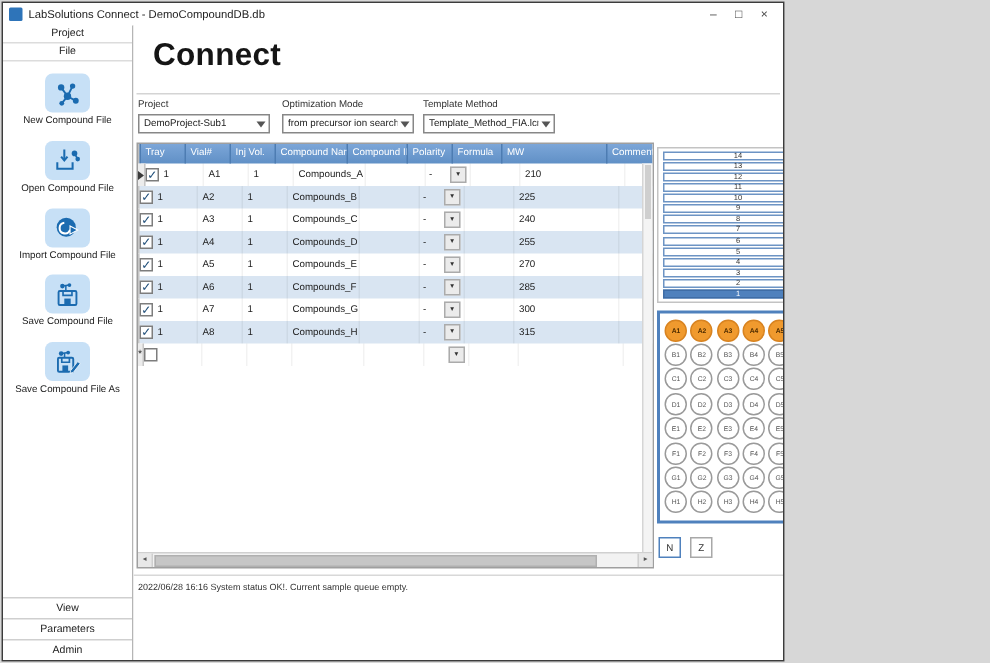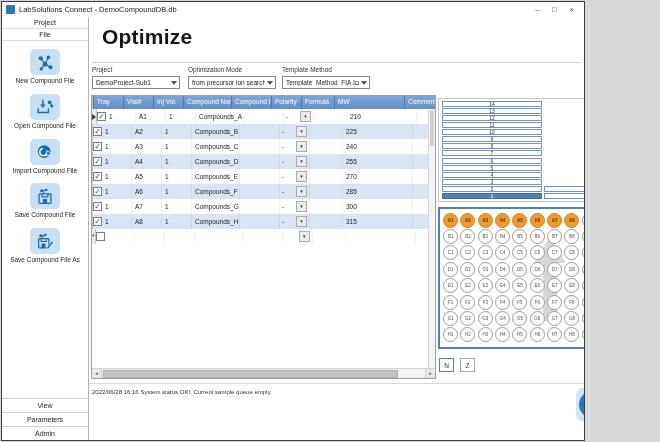--- a/index.html
+++ b/index.html
@@ -1,18 +1,18 @@
 <!DOCTYPE html>
 <html><head>
 <meta charset="utf-8">
 <style>
   * { box-sizing: border-box; }
   body { margin:0; width:660px; height:442px; background:#d7d7d7;
          font-family:"Liberation Sans", sans-serif; }
-  .window { width:584px; height:440px; margin:1px; background:#fff;
+  .window { width:522px; height:440px; margin:1px; background:#fff;
             border:1px solid #3c3c3c; position:relative; overflow:hidden; }
 
   
   .titlebar { height:15px; display:flex; align-items:center; padding:0 4px;
               font-size:7.5px; color:#222; background:#fff; }
   .app-ico { width:9px; height:9px; background:#2e74b9; border-radius:1px;
              margin-right:4px; display:inline-block; }
   .win-controls { margin-left:auto; display:flex; }
   .win-controls span { width:17px; text-align:center; font-size:8px; color:#444; }
 
@@ -235,21 +235,21 @@
           </div>
         </div>
       <div class="sb-footer" id="sb-footer">
           <div class="sb-foot-item">View</div>
           <div class="sb-foot-item">Parameters</div>
           <div class="sb-foot-item">Admin</div>
         </div>
     </div>
 
     <div class="main">
-      <div class="page-title">Optimize</div>
+      <div class="page-title">Connect</div>
 
 
       <div class="divider"></div>
 
       <div class="filter" style="left:3px">
         <label>Project</label>
         <div class="combo">
           <span class="val">DemoProject-Sub1</span>
           <span class="combo-chev"></span>
         </div>

